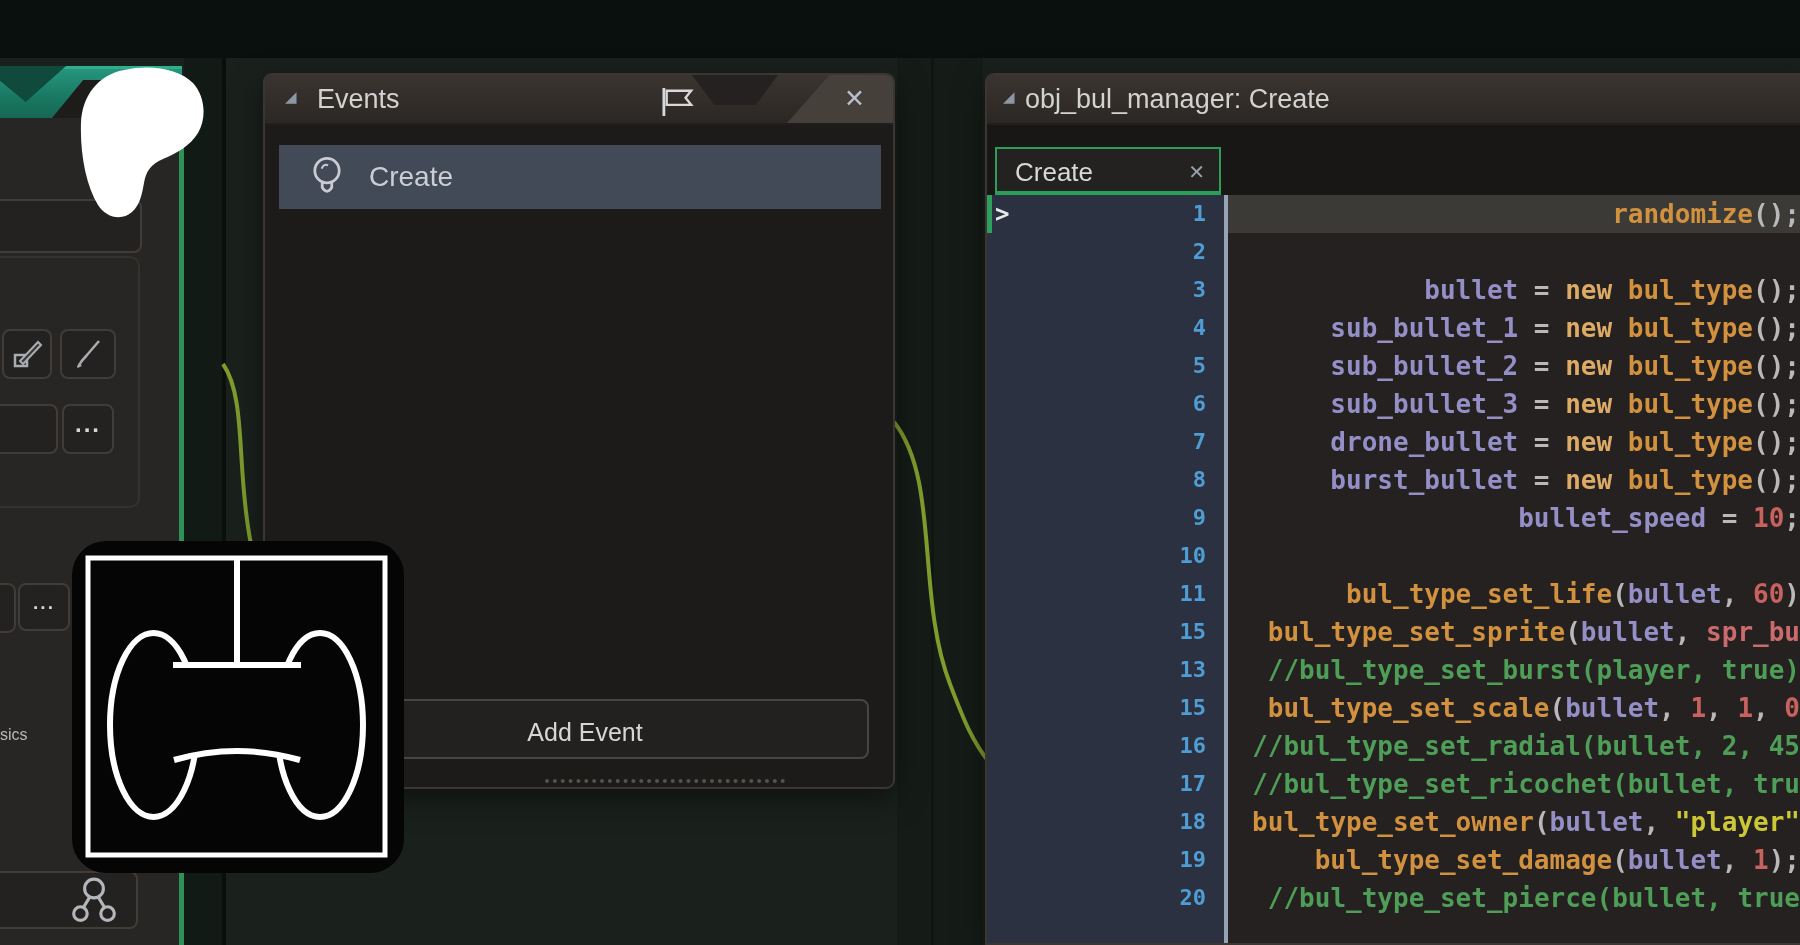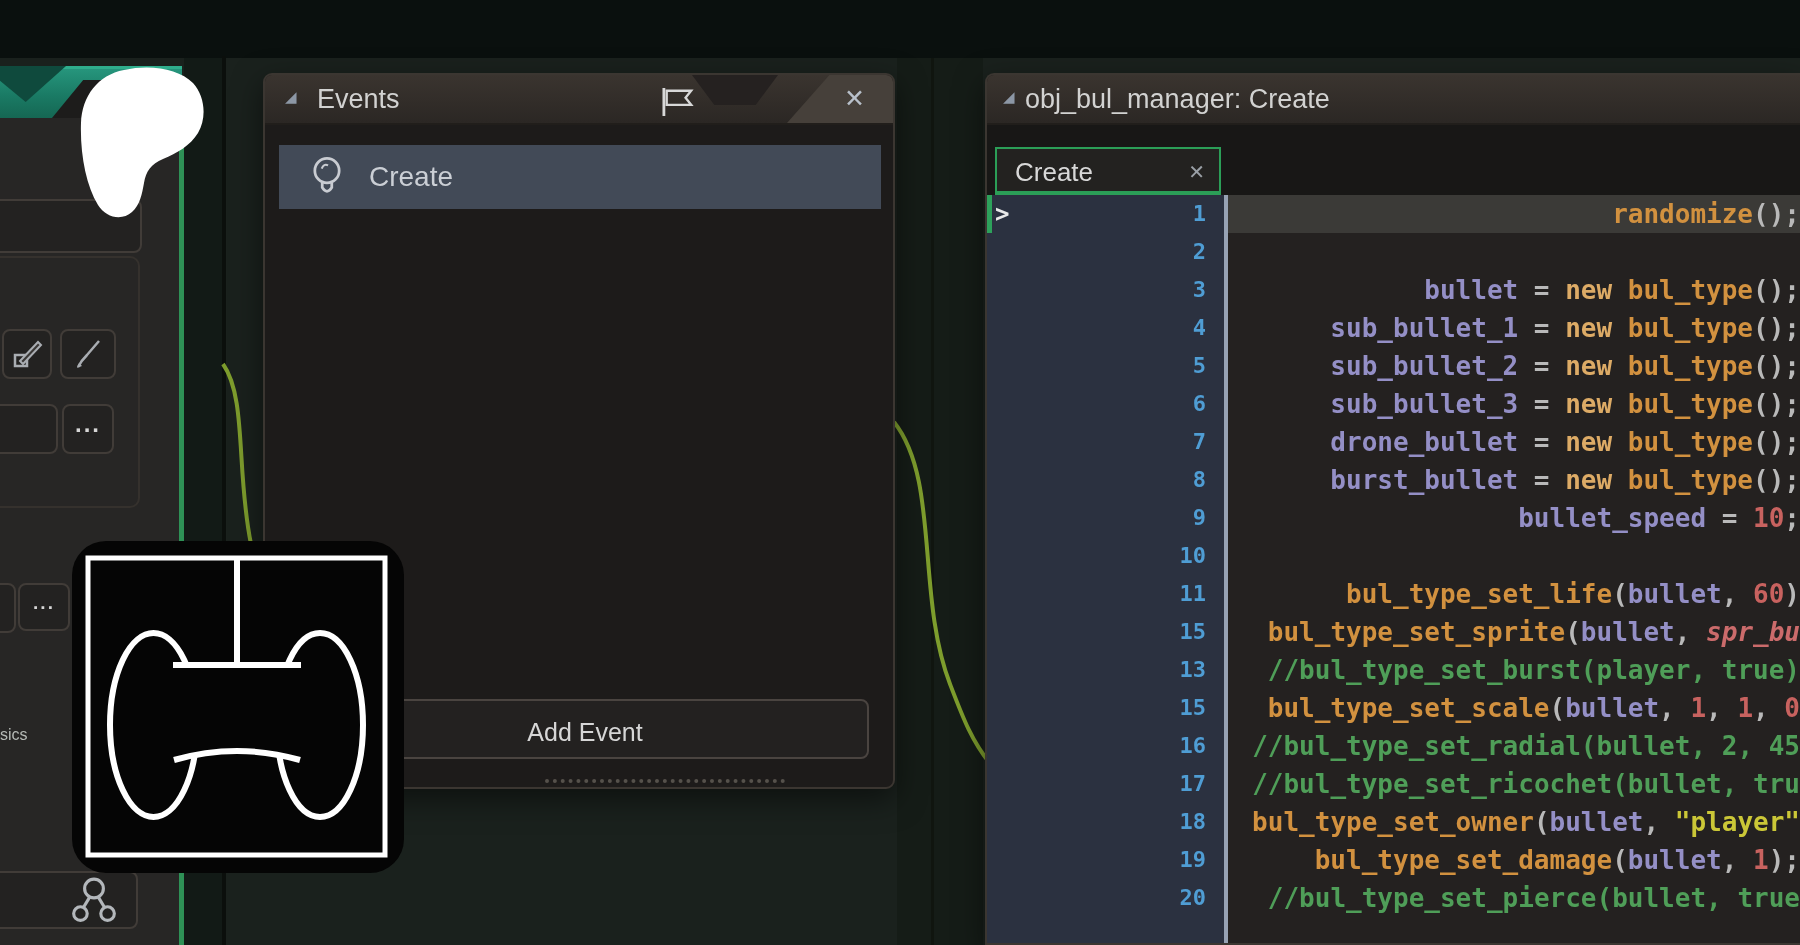--- a/index.html
+++ b/index.html
@@ -78,21 +78,21 @@
   .gut-row{position:relative;height:38px;line-height:38px;text-align:right;
     padding-right:22px;box-sizing:border-box;color:#4f9dd4;font-size:22px;font-weight:bold;}
   .gut-row.cur .gut-mark{position:absolute;left:0;top:0;width:5px;height:38px;background:#2da15b;}
   .gut-row .gut-arrow{position:absolute;left:8px;top:0;color:#e8e8e8;font-size:24px;font-weight:bold;}
   .code-col{position:relative;flex:1;background:#242120;overflow:hidden;}
   .code-row{height:38px;line-height:38px;white-space:pre;font-size:26px;font-weight:bold;
     padding-left:14px;text-align:right;}
   .code-row.cur{background:#3b3a37;}
   .tok-fn{color:#d2913f;} .tok-var{color:#948fc6;} .tok-kw{color:#ddab66;}
   .tok-num{color:#c8625f;} .tok-com{color:#4f9e58;} .tok-str{color:#cbc737;}
-  .tok-pun{color:#b9b9b9;} .tok-asset{color:#cb6b6b;font-style:italic;}
+  .tok-pun{color:#b9b9b9;} .tok-asset{color:#cb6b6b;}
 
   
   #patreon-blob{left:74px;top:66px;}
   #controller-logo{left:72px;top:541px;}
 </style>
 </head>
 <body>
 
 <div id="screen">
 

